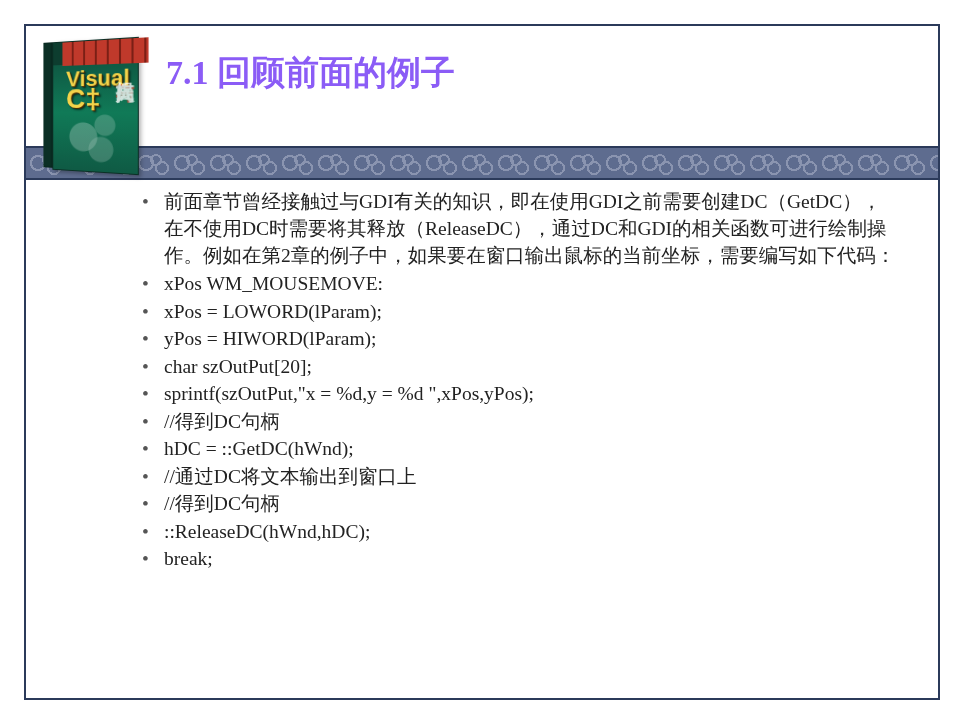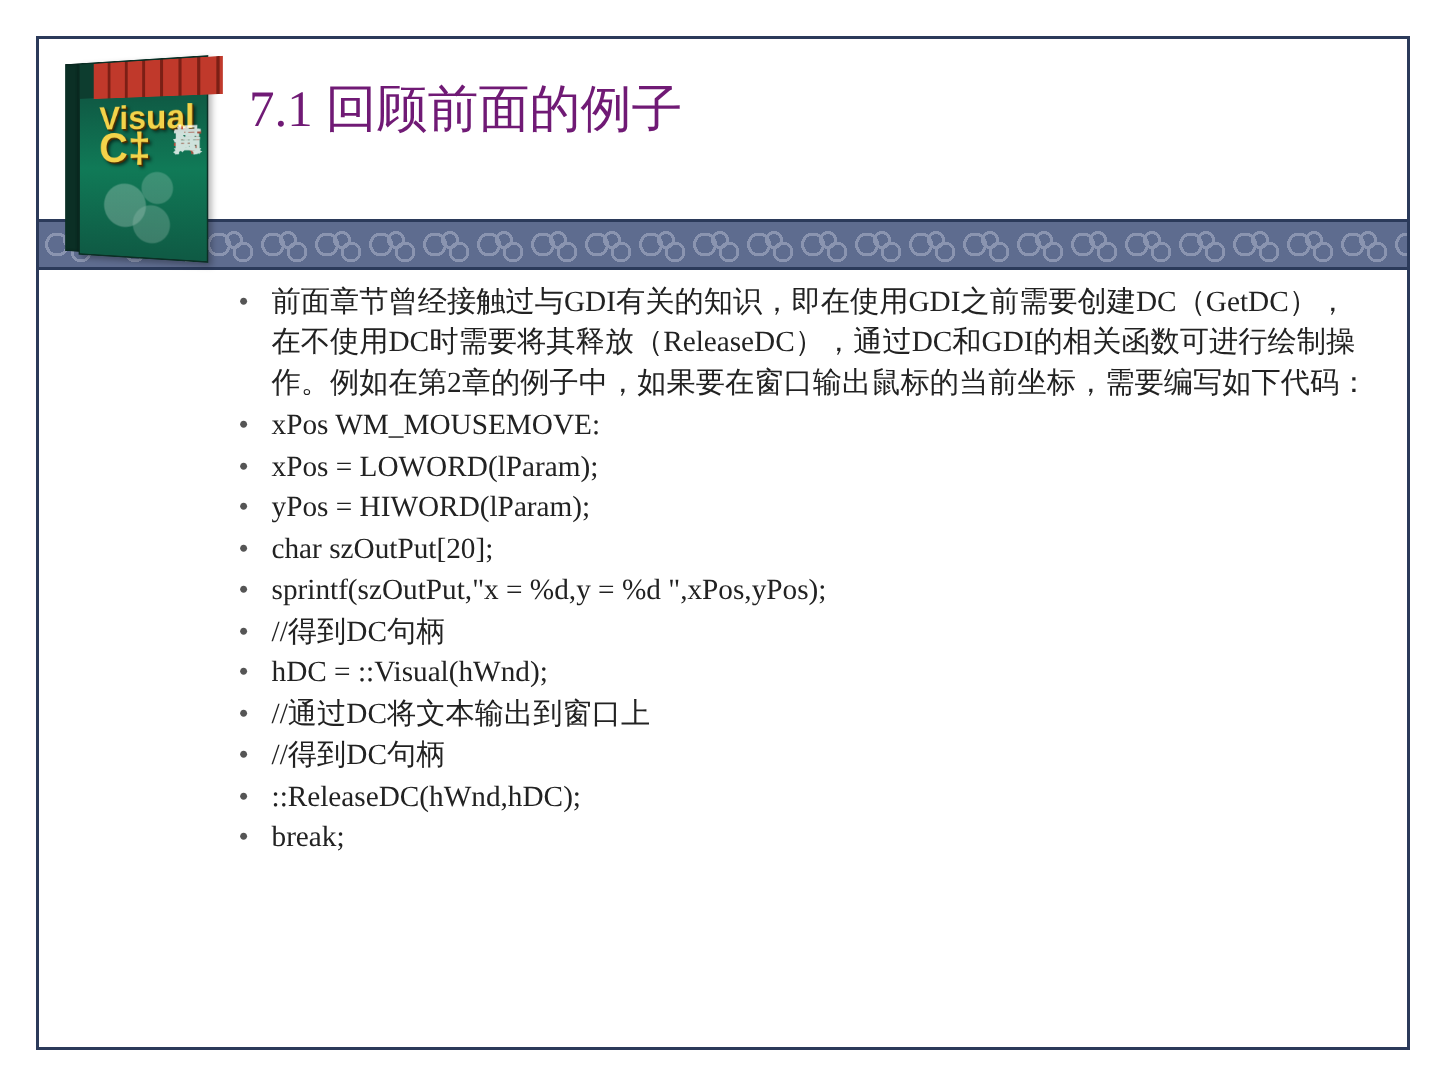--- a/index.html
+++ b/index.html
@@ -81,23 +81,23 @@
     background:
       radial-gradient(circle at 20px 30px, rgba(230,240,235,.45) 0 14px, transparent 15px),
       radial-gradient(circle at 42px 18px, rgba(230,240,235,.35) 0 10px, transparent 11px),
       radial-gradient(circle at 38px 42px, rgba(230,240,235,.35) 0 12px, transparent 13px);
     opacity: .6;
   }
 
   .title-text {
     margin-left: 140px;
     font-size: 34px;
-    color: #701a75;
+    color: #8b5cf6;
     font-family: "SimSun", serif;
-    font-weight: 400;
+    font-weight: 700;
   }
 
   .pattern-strip {
     position: absolute;
     left: 0;
     top: 120px;
     width: 100%;
     height: 30px;
     border-top: 2px solid #2b3a5a;
     border-bottom: 2px solid #2b3a5a;
@@ -113,21 +113,21 @@
     flex: 0 0 36px;
     height: 30px;
     background:
       radial-gradient(circle at 12px 15px, transparent 0 6px, #aeb6cc 6px 8px, transparent 8px),
       radial-gradient(circle at 22px 12px, transparent 0 4px, #aeb6cc 4px 6px, transparent 6px),
       radial-gradient(circle at 28px 20px, transparent 0 5px, #aeb6cc 5px 7px, transparent 7px);
   }
 
   .content {
     position: absolute;
-    left: 127px;
+    left: 110px;
     top: 162px;
     width: 760px;
   }
   ul.bullets {
     list-style: none;
     margin: 0;
     padding: 0;
   }
   ul.bullets > li {
     position: relative;
@@ -207,21 +207,21 @@
 
   <div class="content">
     <ul class="bullets">
       <li class="para">前面章节曾经接触过与GDI有关的知识，即在使用GDI之前需要创建DC（GetDC），在不使用DC时需要将其释放（ReleaseDC），通过DC和GDI的相关函数可进行绘制操作。例如在第2章的例子中，如果要在窗口输出鼠标的当前坐标，需要编写如下代码：</li>
       <li>xPos WM_MOUSEMOVE:</li>
       <li>xPos = LOWORD(lParam);</li>
       <li>yPos = HIWORD(lParam);</li>
       <li>char szOutPut[20];</li>
       <li>sprintf(szOutPut,"x = %d,y = %d     ",xPos,yPos);</li>
       <li>//得到DC句柄</li>
-      <li>hDC = ::Visual(hWnd);</li>
+      <li>hDC = ::GetDC(hWnd);</li>
       <li>//通过DC将文本输出到窗口上</li>
       <li>//得到DC句柄</li>
       <li>::ReleaseDC(hWnd,hDC);</li>
       <li>break;</li>
     </ul>
   </div>
 
 </div>
 
 </body></html>

